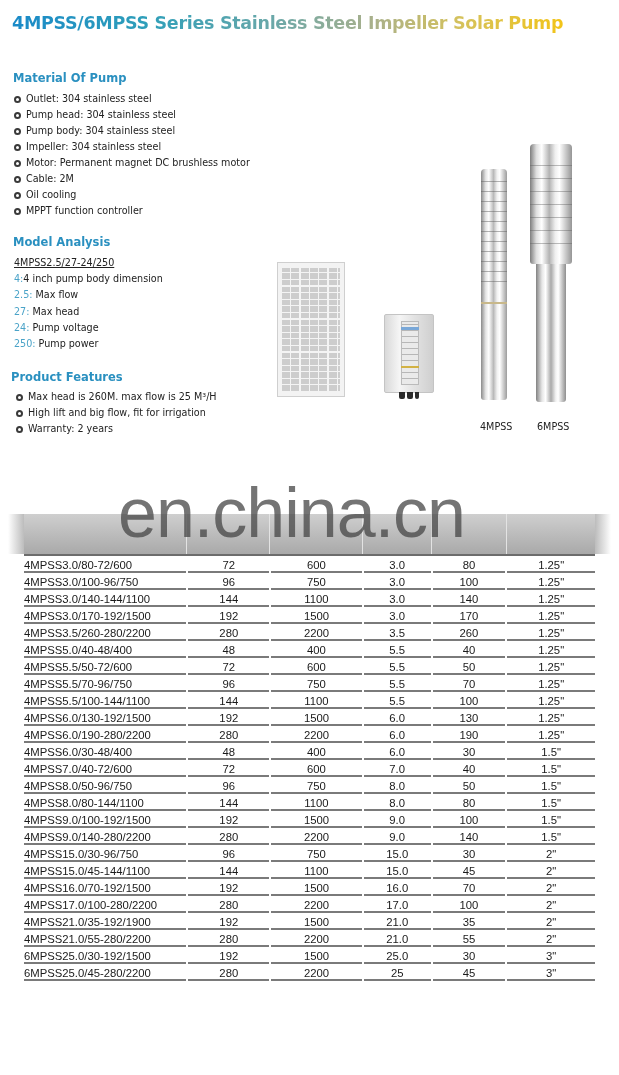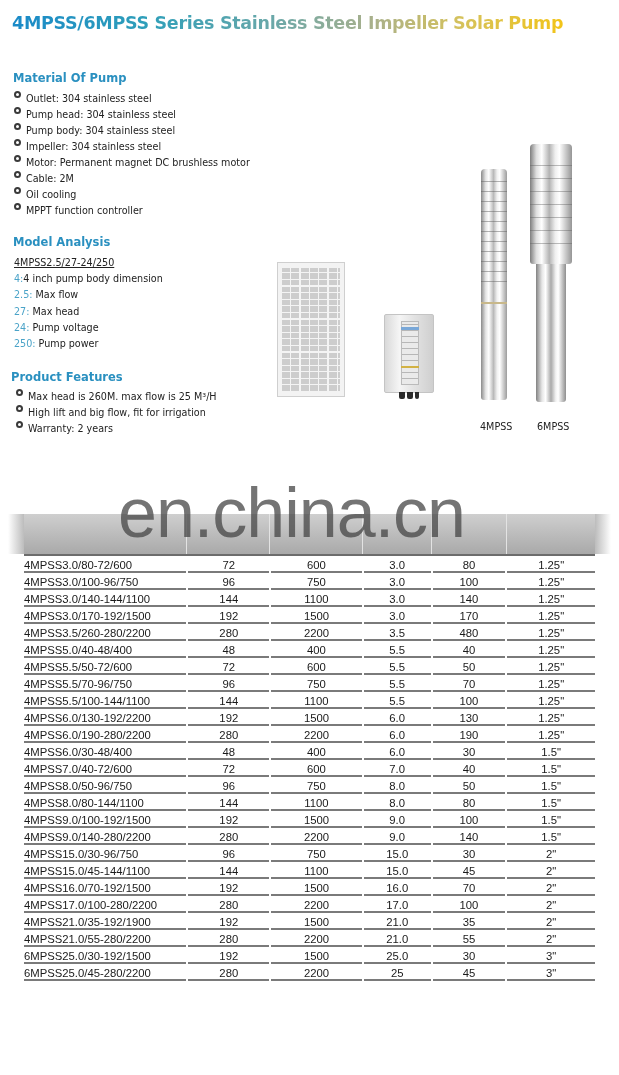--- a/index.html
+++ b/index.html
@@ -11,21 +11,21 @@
     font-family: "DejaVu Sans", sans-serif; font-weight: bold; font-size: 17.5px;
     letter-spacing: -0.3px; white-space: nowrap; line-height: 26px;
     background: linear-gradient(90deg, #1a8ac8 0%, #2f9fb9 25%, #6ca8a8 48%, #a8b08c 65%, #d6c25a 82%, #f2c418 100%);
     -webkit-background-clip: text; background-clip: text; color: transparent;
   }
 
   .section-h {
     position: absolute; left: 13px; font-weight: bold; font-size: 11.5px; color: #2a90c0;
   }
   .list { position: absolute; left: 14px; list-style: none; }
-  .list li { height: 16px; line-height: 16px; font-size: 9.6px; color: #222; display: flex; align-items: flex-start; white-space: nowrap; }
+  .list li { height: 16px; line-height: 16px; font-size: 9.6px; color: #222; display: flex; align-items: center; white-space: nowrap; }
   .bullet {
     display: inline-block; width: 7px; height: 7px; border-radius: 50%;
     border: 2px solid #3a3a3a; background: #fff; margin-right: 5px; flex: none;
   }
 
   .model-code { position: absolute; left: 14px; top: 257px; font-size: 9.6px; color: #222; text-decoration: underline; }
   .ma-list { position: absolute; left: 14px; top: 271px; }
   .ma-list div { height: 16.3px; line-height: 16.3px; font-size: 9.6px; color: #222; white-space: nowrap; }
   .ma-key { color: #4aa3c8; }
 
@@ -248,21 +248,21 @@
         <div class="tcell c2 center">1500</div>
         <div class="tcell c3 center">3.0</div>
         <div class="tcell c4 center">170</div>
         <div class="tcell c5 center">1.25"</div>
       </div>
       <div class="trow">
         <div class="tcell c0 left">4MPSS3.5/260-280/2200</div>
         <div class="tcell c1 center">280</div>
         <div class="tcell c2 center">2200</div>
         <div class="tcell c3 center">3.5</div>
-        <div class="tcell c4 center">480</div>
+        <div class="tcell c4 center">260</div>
         <div class="tcell c5 center">1.25"</div>
       </div>
       <div class="trow">
         <div class="tcell c0 left">4MPSS5.0/40-48/400</div>
         <div class="tcell c1 center">48</div>
         <div class="tcell c2 center">400</div>
         <div class="tcell c3 center">5.5</div>
         <div class="tcell c4 center">40</div>
         <div class="tcell c5 center">1.25"</div>
       </div>
@@ -284,21 +284,21 @@
       </div>
       <div class="trow">
         <div class="tcell c0 left">4MPSS5.5/100-144/1100</div>
         <div class="tcell c1 center">144</div>
         <div class="tcell c2 center">1100</div>
         <div class="tcell c3 center">5.5</div>
         <div class="tcell c4 center">100</div>
         <div class="tcell c5 center">1.25"</div>
       </div>
       <div class="trow">
-        <div class="tcell c0 left">4MPSS6.0/130-192/2200</div>
+        <div class="tcell c0 left">4MPSS6.0/130-192/1500</div>
         <div class="tcell c1 center">192</div>
         <div class="tcell c2 center">1500</div>
         <div class="tcell c3 center">6.0</div>
         <div class="tcell c4 center">130</div>
         <div class="tcell c5 center">1.25"</div>
       </div>
       <div class="trow">
         <div class="tcell c0 left">4MPSS6.0/190-280/2200</div>
         <div class="tcell c1 center">280</div>
         <div class="tcell c2 center">2200</div>

